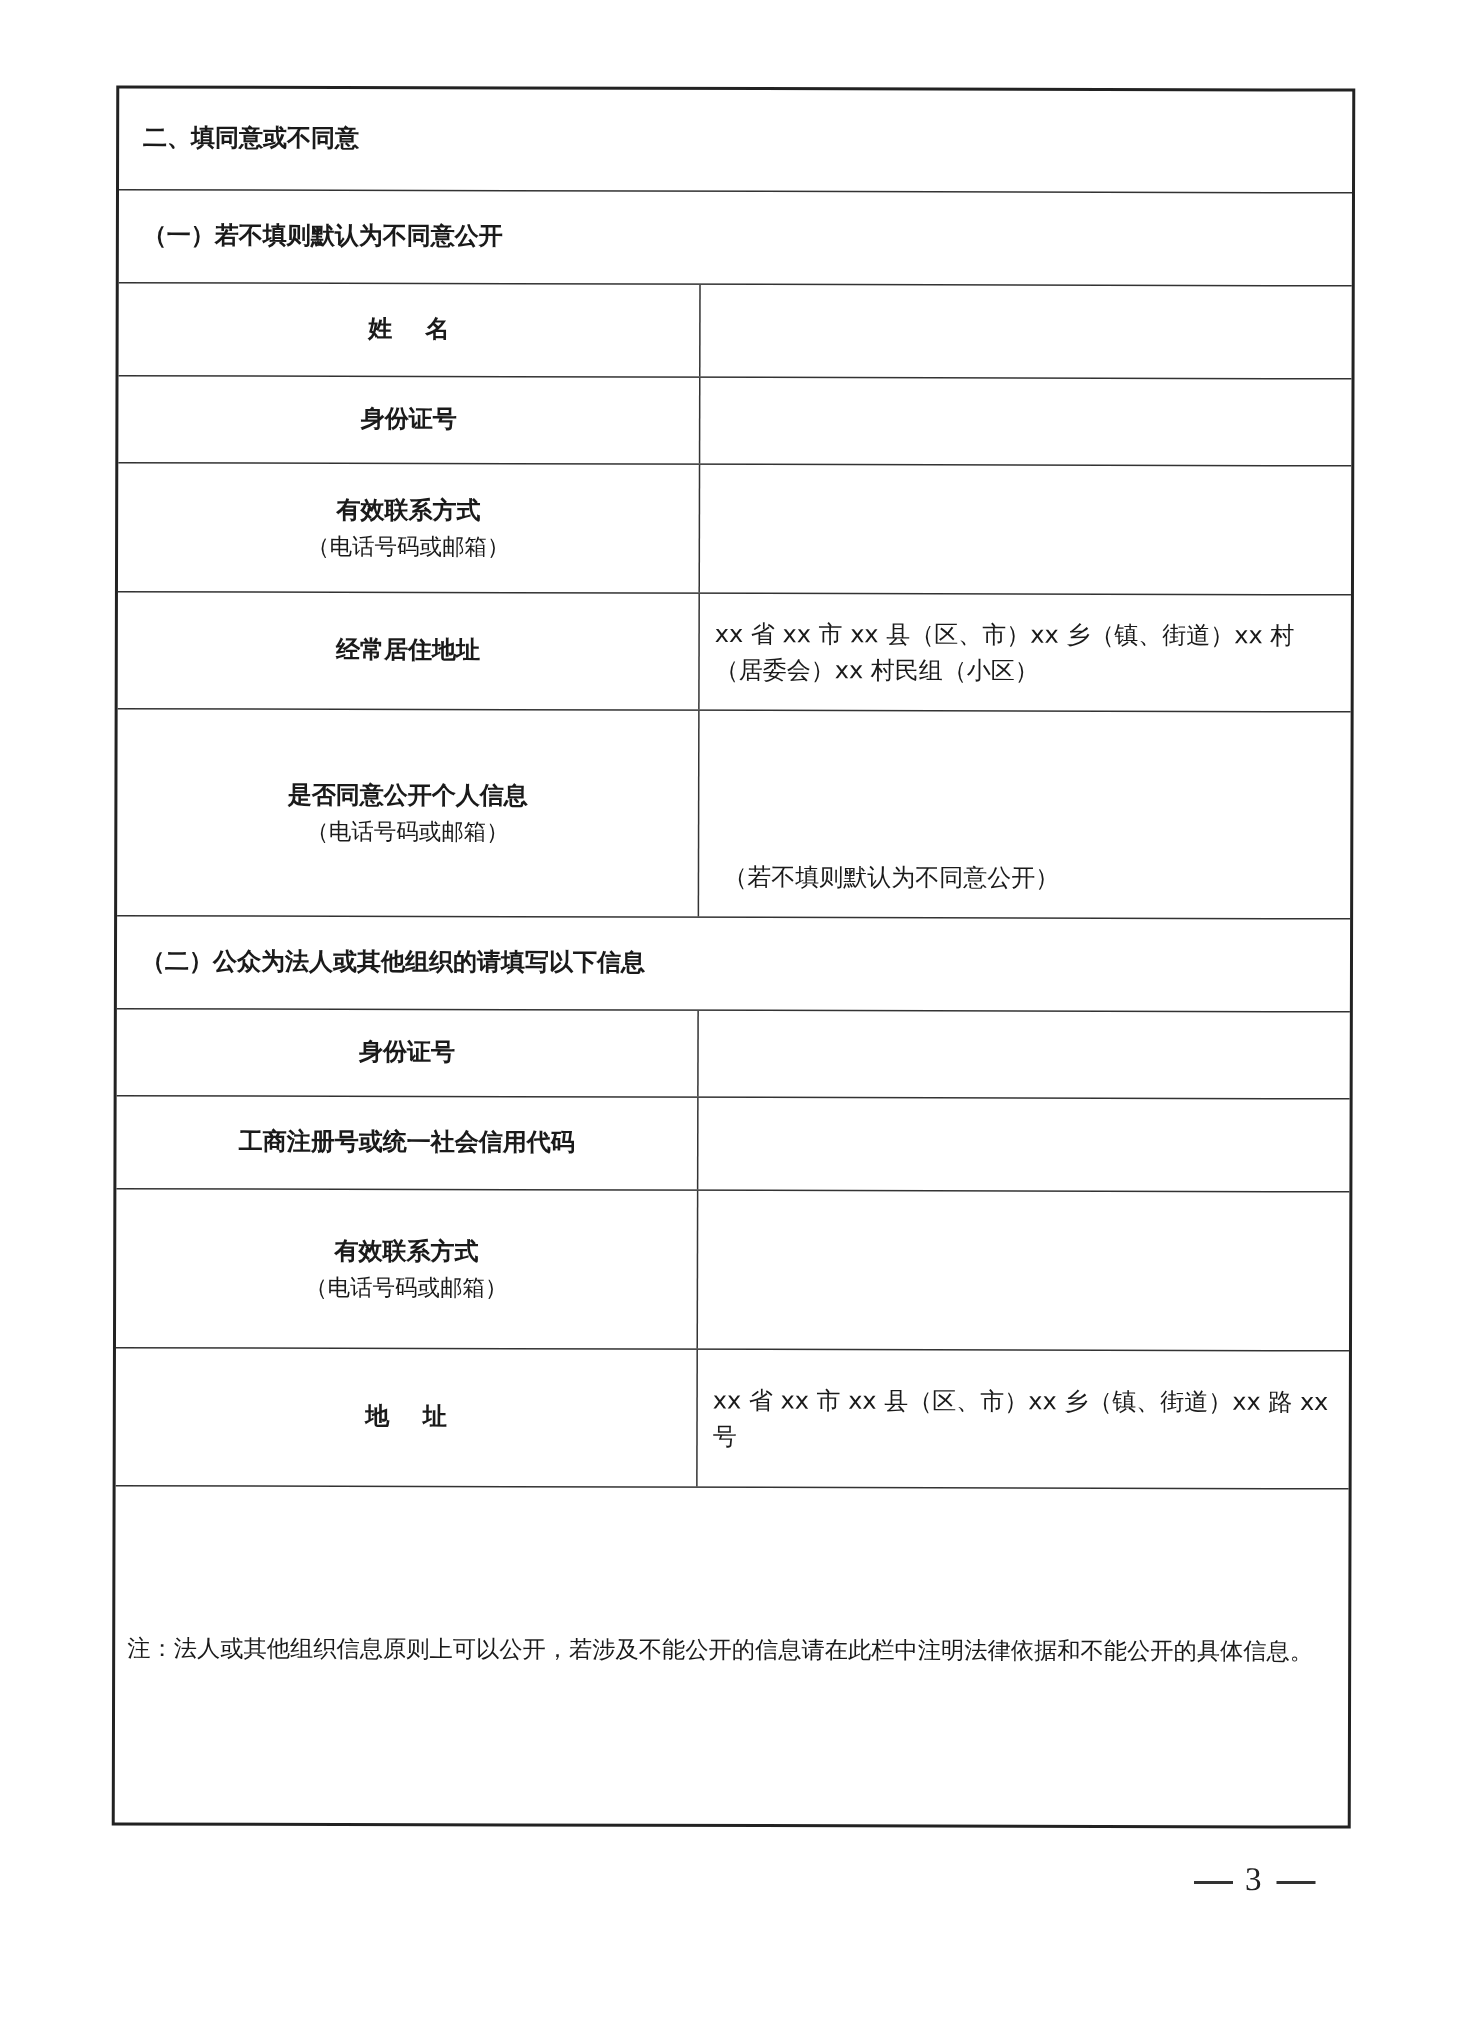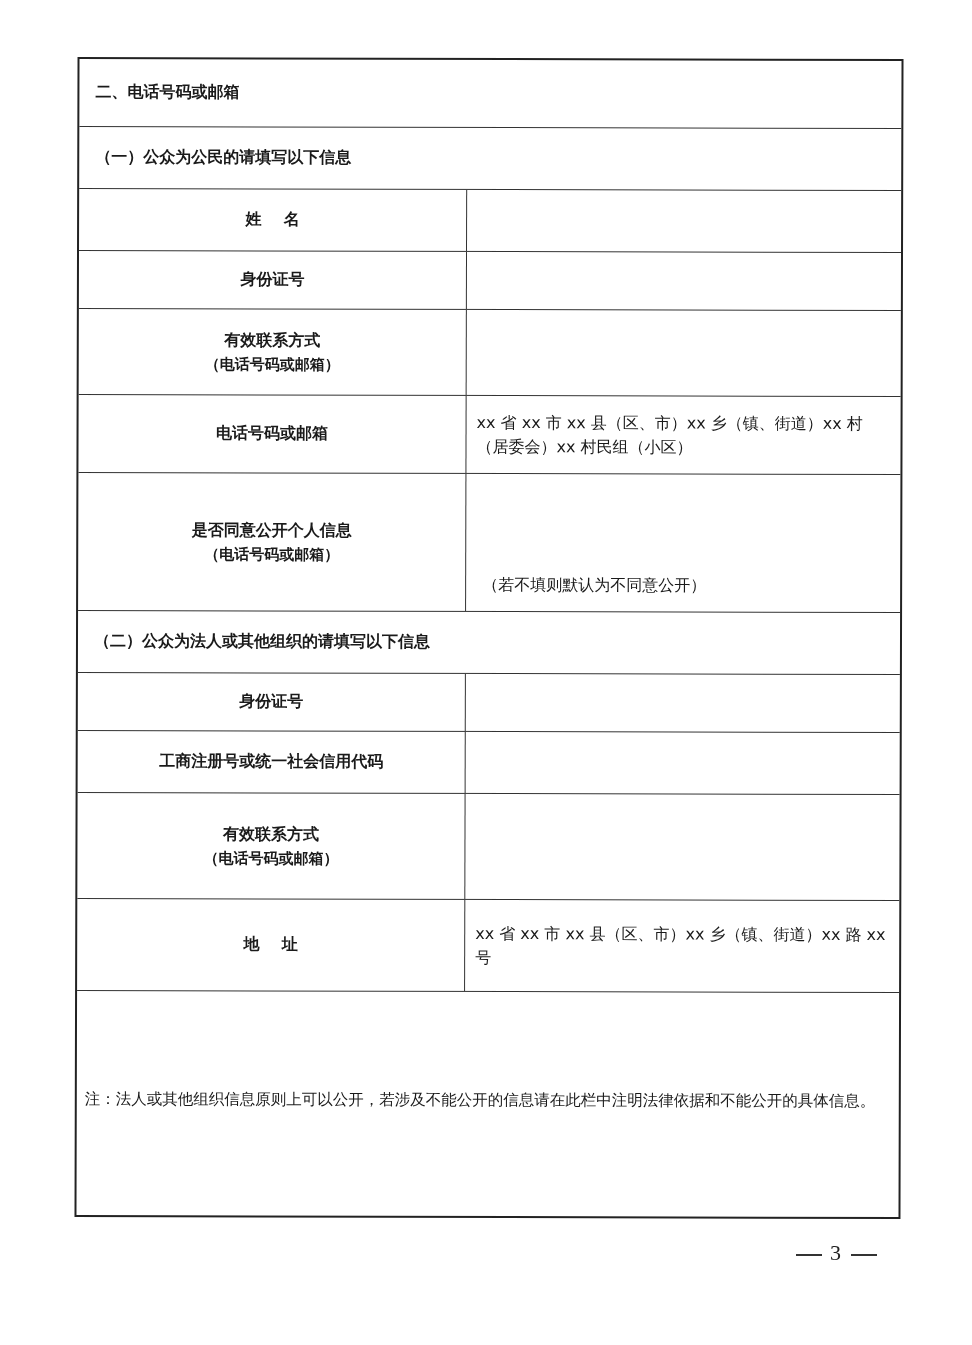--- a/index.html
+++ b/index.html
@@ -16,43 +16,43 @@
   }
   .row { position: absolute; left: 0; right: 0; border-bottom: 1.5px solid #333; box-sizing: border-box; }
   .row.last { border-bottom: none; }
   .full { font-size: 16px; font-weight: bold; padding-left: 16px; display: flex; align-items: center; }
   .split .label {
     position: absolute; left: 0; top: 0; bottom: 0; width: 388px;
     border-right: 1.5px solid #333; box-sizing: border-box;
     display: flex; flex-direction: column; justify-content: center; align-items: center;
     font-size: 16px; font-weight: bold; text-align: center;
   }
-  .split .label .sub { font-weight: bold; font-size: 15px; margin-top: 4px; }
+  .split .label .sub { font-weight: normal; font-size: 15px; margin-top: 4px; }
   .split .value {
     position: absolute; left: 388px; right: 0; top: 0; bottom: 0;
     padding: 0 10px; box-sizing: border-box; font-size: 16px; line-height: 24px;
     display: flex; align-items: center;
   }
   .value.bottom { align-items: flex-end; padding-bottom: 14px; padding-left: 16px; }
   .note-text { position: absolute; left: 8px; right: 12px; top: 96px; font-size: 15.5px; line-height: 24px; }
   .page-num {
     position: absolute; left: 788px; top: 1240px; font-family: "Liberation Serif", serif;
     font-size: 22px; color: #222; letter-spacing: 2px;
   }
   .page-num .dash { display: inline-block; width: 26px; height: 1.5px; background: #333; vertical-align: middle; margin: 0 8px; }
 </style>
 </head>
 <body>
 
 <div class="form">
   <div class="row full" style="top:0;height:68px;">
-    <span>二、电话号码或邮箱</span>
+    <span>二、填同意或不同意</span>
   </div>
   <div class="row full" style="top:68px;height:62px;">
-    <span>（一）公众为公民的请填写以下信息</span>
+    <span>（一）若不填则默认为不同意公开</span>
   </div>
 
   <div class="row split" style="top:130px;height:62px;">
     <div class="label">
         <span style="white-space:pre">姓    名</span>
       </div>
     <div class="value"></div>
   </div>
   <div class="row split" style="top:192px;height:58px;">
     <div class="label">
@@ -62,21 +62,21 @@
   </div>
   <div class="row split" style="top:250px;height:86px;">
     <div class="label">
       <span>有效联系方式</span>
       <span class="sub">（电话号码或邮箱）</span>
     </div>
     <div class="value"></div>
   </div>
   <div class="row split" style="top:336px;height:78px;">
     <div class="label">
-        <span>电话号码或邮箱</span>
+        <span>经常居住地址</span>
       </div>
     <div class="value">xx 省 xx 市 xx 县（区、市）xx 乡（镇、街道）xx 村（居委会）xx 村民组（小区）</div>
   </div>
   <div class="row split" style="top:414px;height:138px;">
     <div class="label">
       <span>是否同意公开个人信息</span>
       <span class="sub">（电话号码或邮箱）</span>
     </div>
     <div class="value bottom">（若不填则默认为不同意公开）</div>
   </div>

